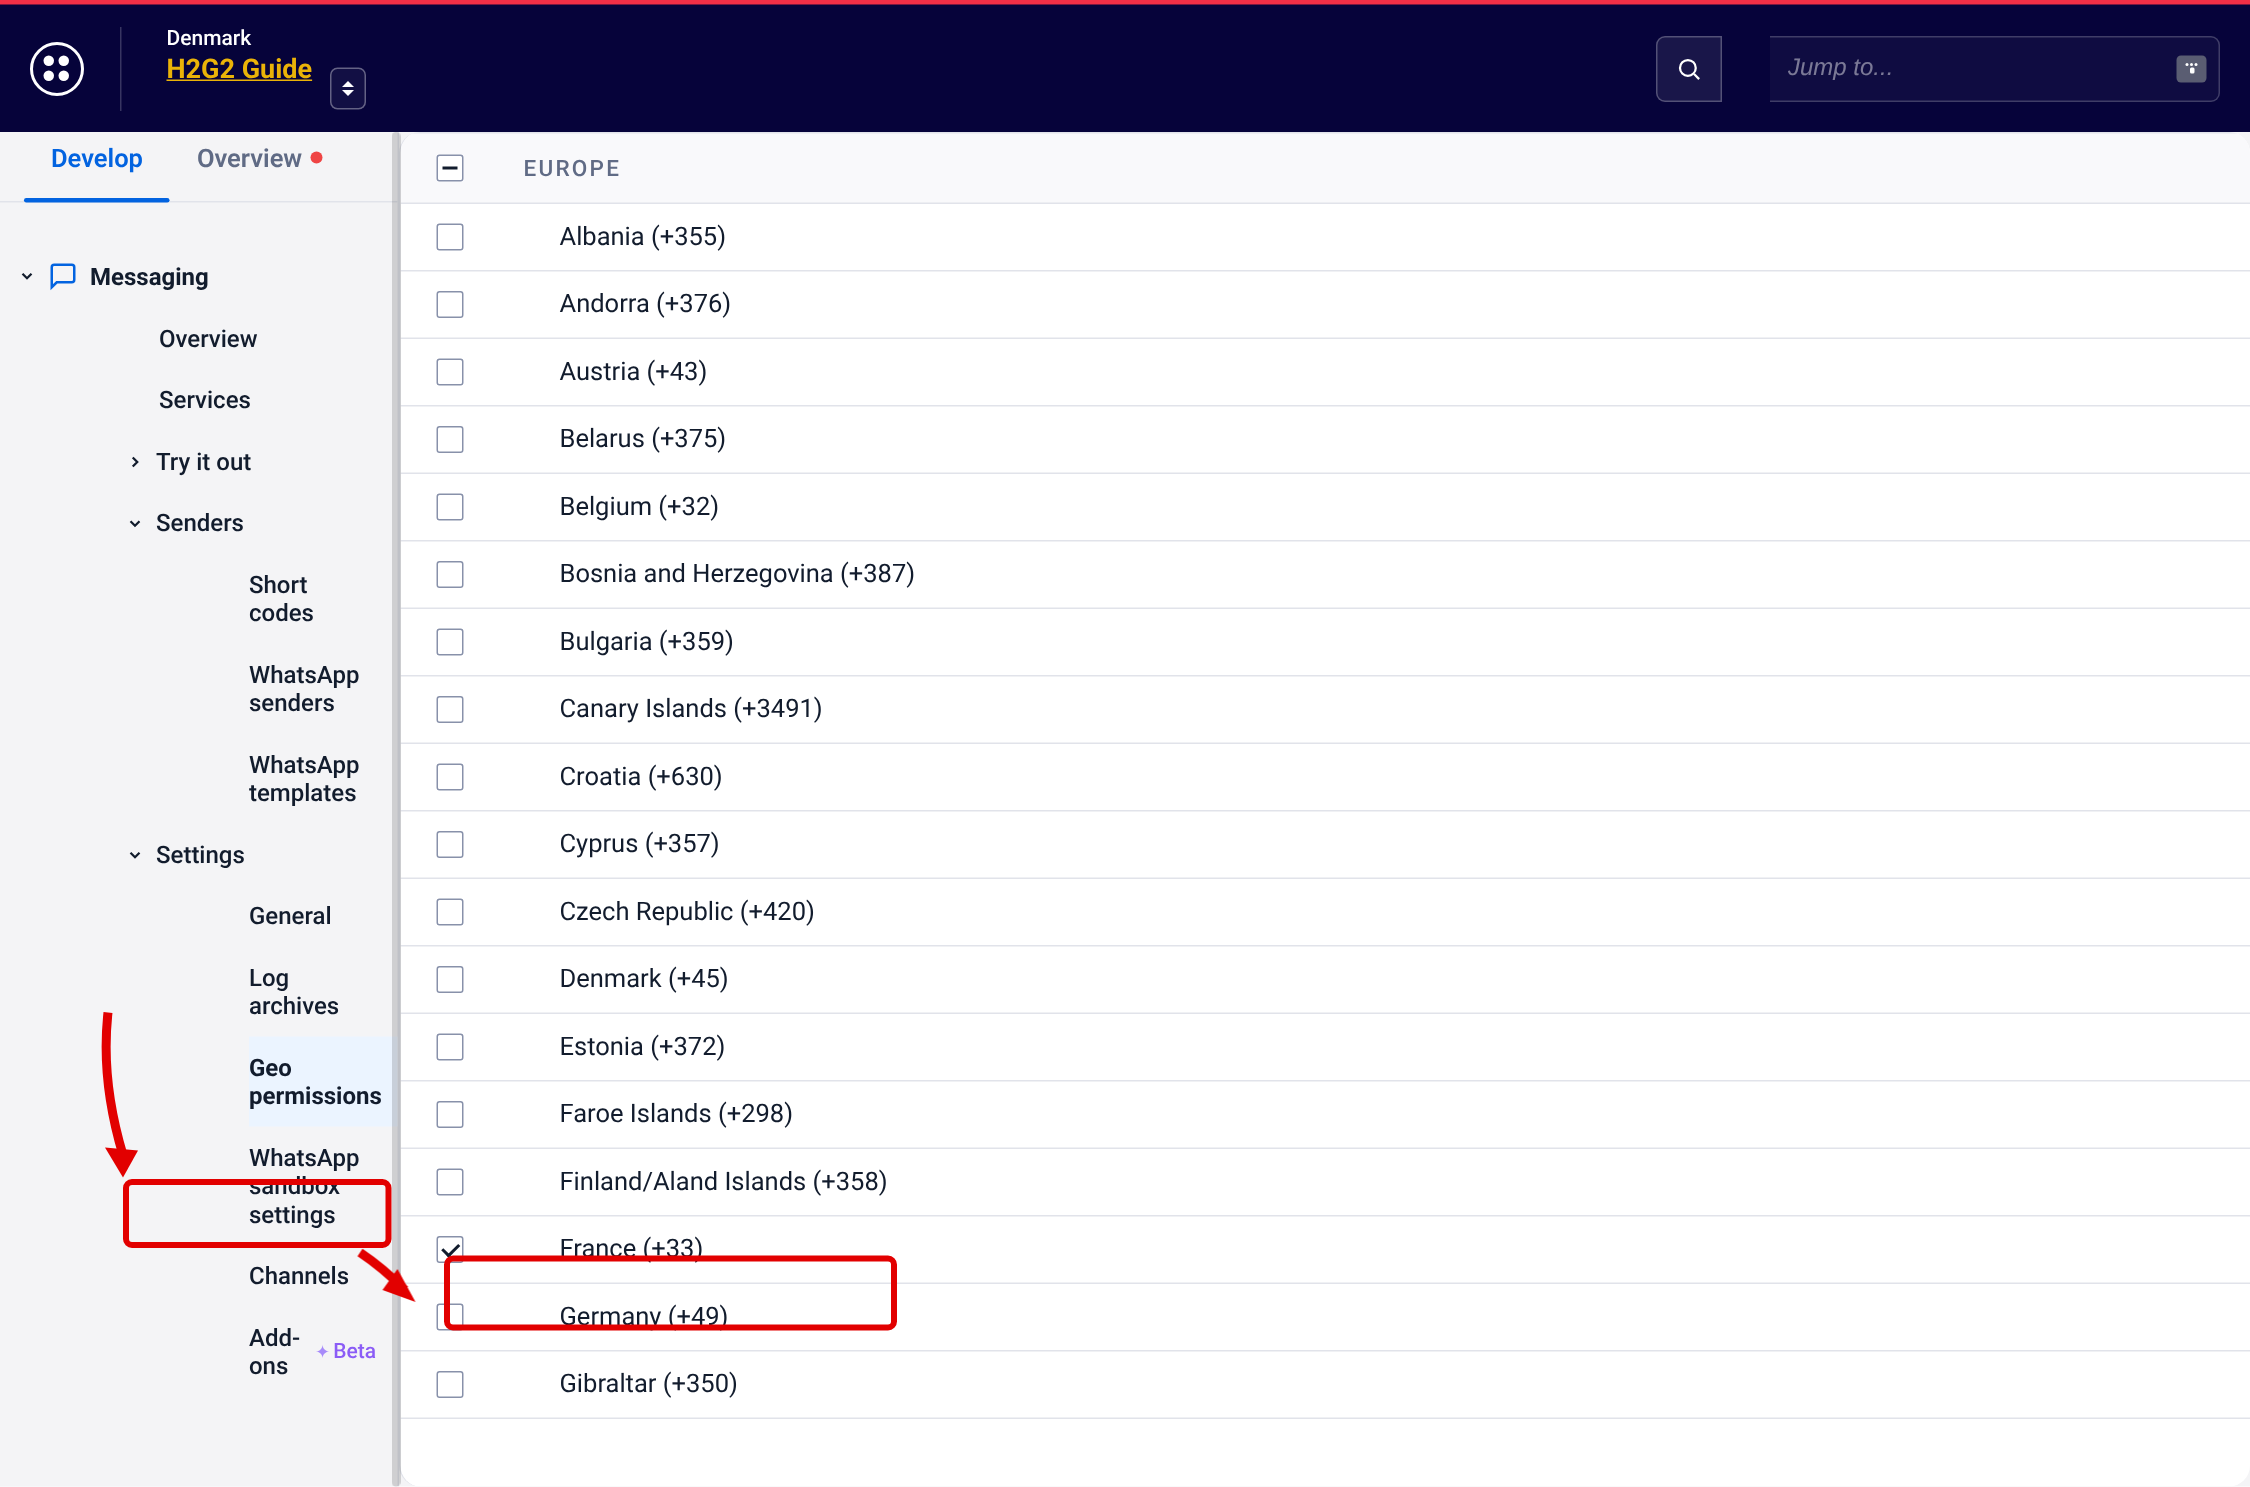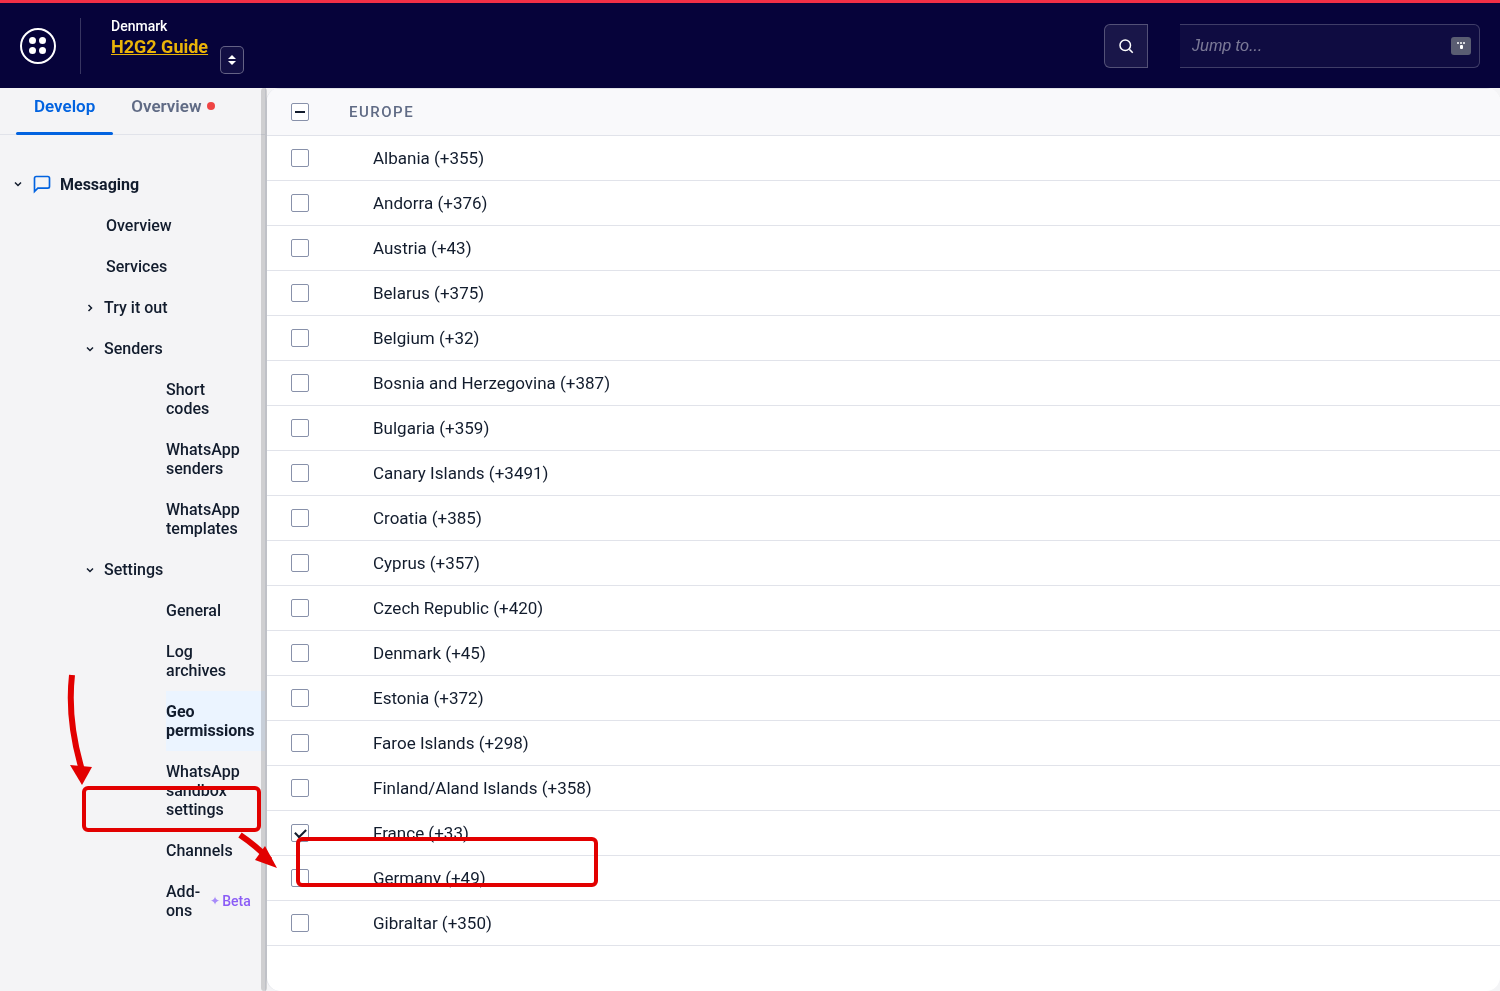--- a/index.html
+++ b/index.html
@@ -236,21 +236,21 @@
         <div class="country-row">
           <span class="cbox"></span>
           <span>Bulgaria  (+359)</span>
         </div>
         <div class="country-row">
           <span class="cbox"></span>
           <span>Canary Islands  (+3491)</span>
         </div>
         <div class="country-row">
           <span class="cbox"></span>
-          <span>Croatia  (+385)</span>
+          <span>Croatia  (+630)</span>
         </div>
         <div class="country-row">
           <span class="cbox"></span>
           <span>Cyprus  (+357)</span>
         </div>
         <div class="country-row">
           <span class="cbox"></span>
           <span>Czech Republic  (+420)</span>
         </div>
         <div class="country-row">

